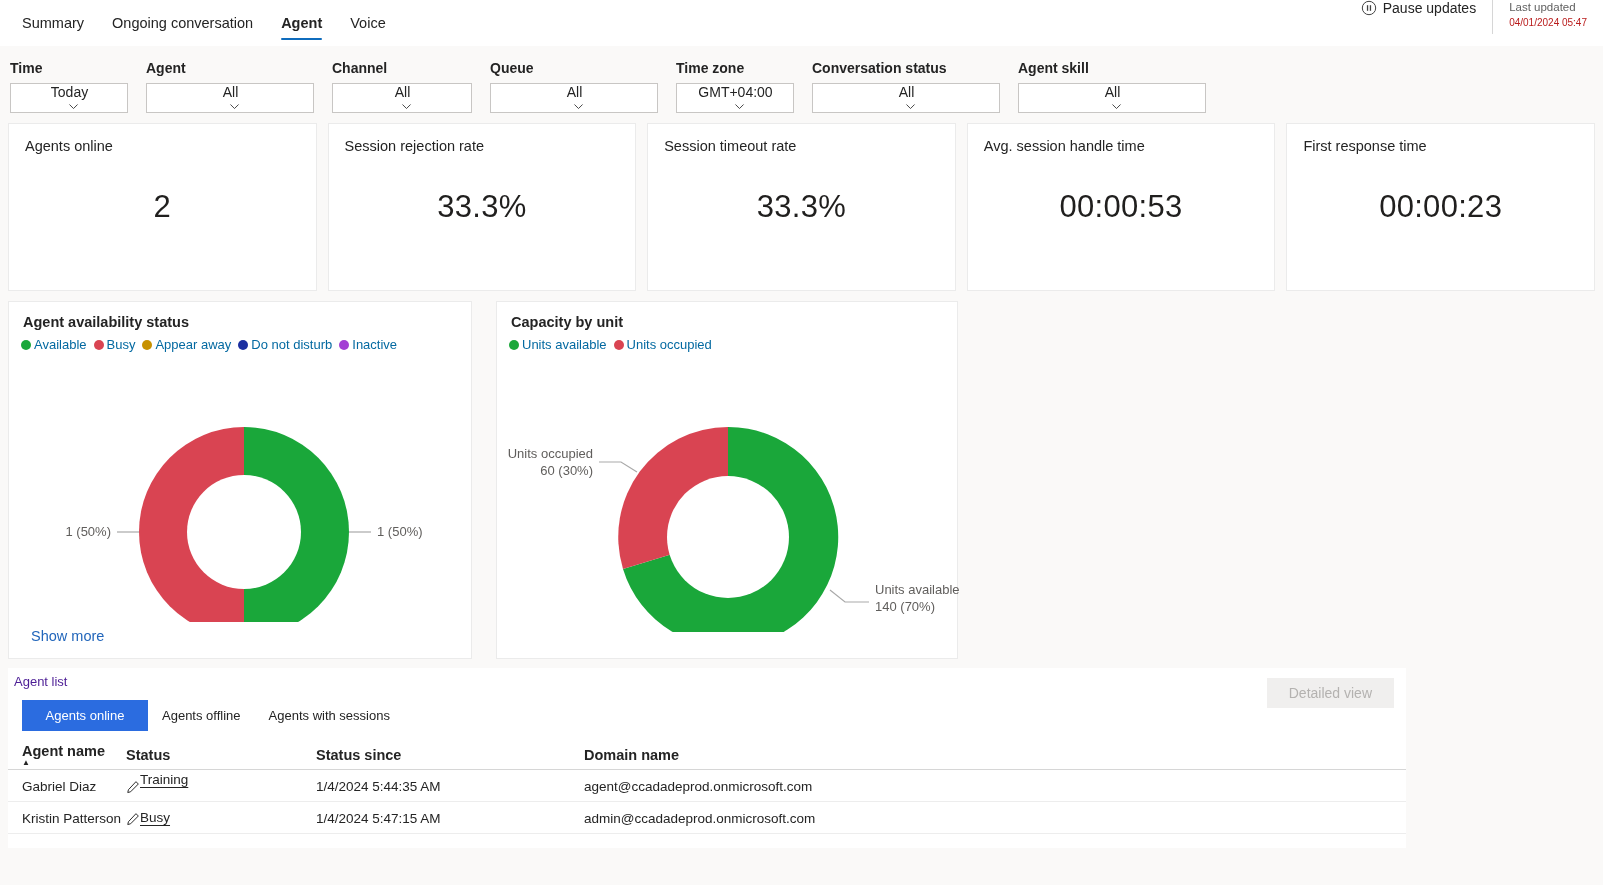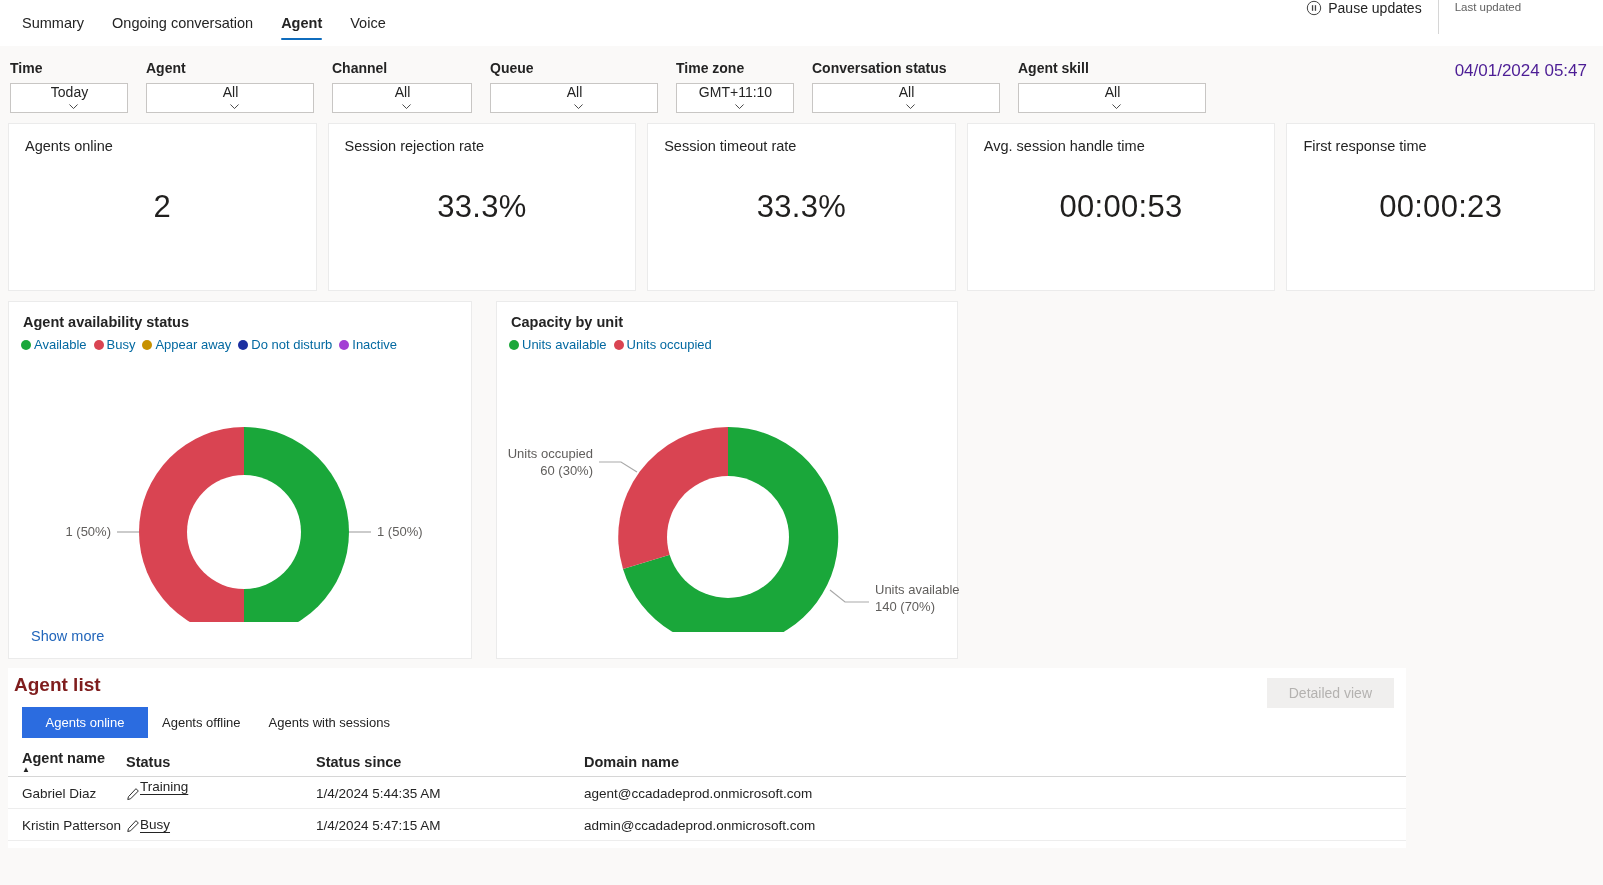--- a/index.html
+++ b/index.html
@@ -63,21 +63,21 @@
     background: #d6d6d6;
     margin: 0 2px;
   }
   .lastupd {
     padding: 0 8px 0 14px;
     line-height: 1.35;
     white-space: nowrap;
     overflow: hidden;
   }
   .lastupd .lbl { font-size: 11.5px; color: #616161; display: block; }
-  .lastupd .val { font-size: 17px; color: #4c1d95; display: block; margin-top: 44px; }
+  .lastupd .val { font-size: 10px; color: #b91c1c; display: block; }
 
   
   .filters {
     display: flex;
     align-items: flex-end;
     padding: 14px 0 10px 10px;
     gap: 0;
   }
   .filter { margin-right: 18px; }
   .filter-label {
@@ -191,23 +191,23 @@
 
   
   .agentlist {
     margin: 9px 8px 0 8px;
     background: #fff;
     height: 180px;
     position: relative;
     width: 1398px;
   }
   .al-title {
-    font-size: 19px;
-    font-weight: 700;
-    color: #7f1d1d;
+    font-size: 13px;
+    font-weight: 400;
+    color: #4c1d95;
     padding: 6px 0 0 6px;
   }
   .al-tabs { display: flex; align-items: center; padding: 11px 0 0 14px; }
   .al-tab {
     font-size: 13px;
     color: #242424;
     padding: 8px 14px;
     cursor: pointer;
     white-space: nowrap;
   }
@@ -317,21 +317,21 @@
     <div class="select w-f3">
       <span>All</span>
       <svg class="chev" viewBox="0 0 16 16">
           <path d="M3 5.5 L8 10.5 L13 5.5" fill="none" stroke="#444" stroke-width="1.2"></path>
         </svg>
     </div>
   </div>
   <div class="filter">
     <div class="filter-label">Time zone</div>
     <div class="select w-f4">
-      <span>GMT+11:10</span>
+      <span>GMT+04:00</span>
       <svg class="chev" viewBox="0 0 16 16">
           <path d="M3 5.5 L8 10.5 L13 5.5" fill="none" stroke="#444" stroke-width="1.2"></path>
         </svg>
     </div>
   </div>
   <div class="filter">
     <div class="filter-label">Conversation status</div>
     <div class="select w-f5">
       <span>All</span>
       <svg class="chev" viewBox="0 0 16 16">

